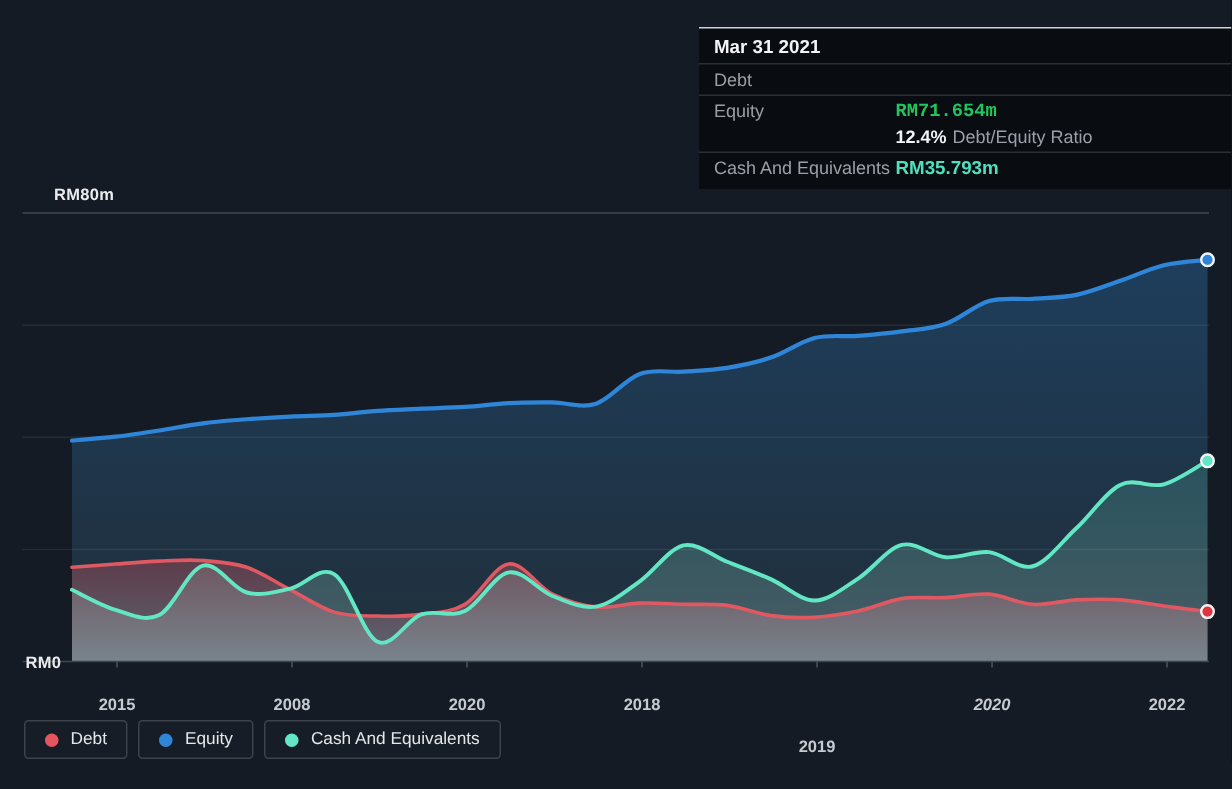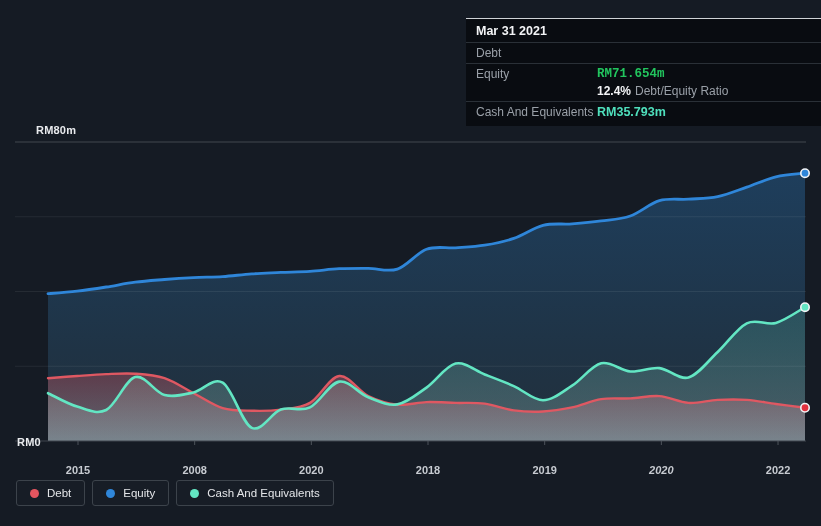--- a/index.html
+++ b/index.html
@@ -93,21 +93,21 @@
     </svg>
 
   <div class="axis-label" style="left:36px;top:124px;">RM80m</div>
   <div class="axis-label" style="left:17px;top:436px;">RM0</div>
 
   <div>
     <span class="x-tick-label" style="left: 78px;">2015</span>
     <span class="x-tick-label" style="left: 194.67px;">2008</span>
     <span class="x-tick-label" style="left: 311.34px;">2020</span>
     <span class="x-tick-label" style="left: 428.01px; text-align: center;">2018</span>
-    <span class="x-tick-label" style="left: 544.68px;">2019</span>
+    <span class="x-tick-label" style="left: 544.68px; margin-top: 28px;">2019</span>
     <span class="x-tick-label" style="left: 661.35px; font-style: italic;">2020</span>
     <span class="x-tick-label" style="left: 778.02px;">2022</span>
   </div>
 
   <div class="tooltip">
     <div class="tt-title">Mar 31 2021</div>
     <div class="tt-row tt-divider">
       <span class="tt-label">Debt</span>
     </div>
     <div class="tt-row">

